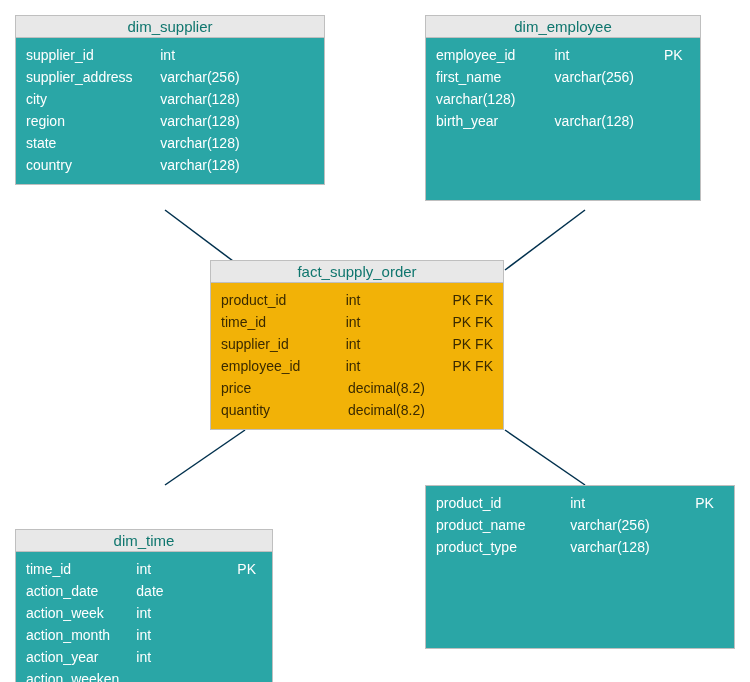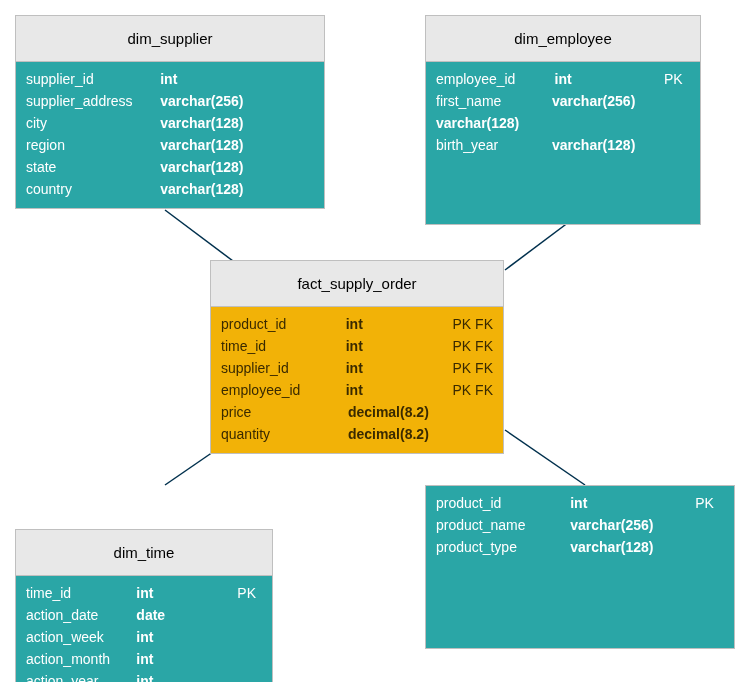--- a/index.html
+++ b/index.html
@@ -27,40 +27,40 @@
   }
   .entity {
     position: absolute;
     border: 1px solid #bfbfbf;
     box-sizing: border-box;
     background: #fff;
   }
   .entity .title {
     background: #e8e8e8;
     text-align: center;
-    padding: 14px 4px;
+    padding: 2px 4px;
     font-size: 15px;
-    color: #000000;
+    color: #0f766e;
     border-bottom: 1px solid #bfbfbf;
   }
   .entity .body {
     padding: 6px 10px 8px 10px;
     color: #fff;
   }
   .body.teal { background: #2aa6a6; }
   .body.gold { background: #f2b207; color: #403000; }
   .row {
     display: flex;
     align-items: baseline;
     line-height: 22px;
     white-space: nowrap;
     gap: 22px;
   }
   .row .col-name { width: 46%; }
-  .row .col-type { width: 38%; font-weight: bold; }
+  .row .col-type { width: 38%; }
   .row .col-key  { width: 16%; text-align: center; }
   .gold .row .col-name,
   .gold .row .col-type,
   .gold .row .col-key { color: #3a2a00; }
 </style>
 </head>
 <body>
 
 <div class="canvas">
 

